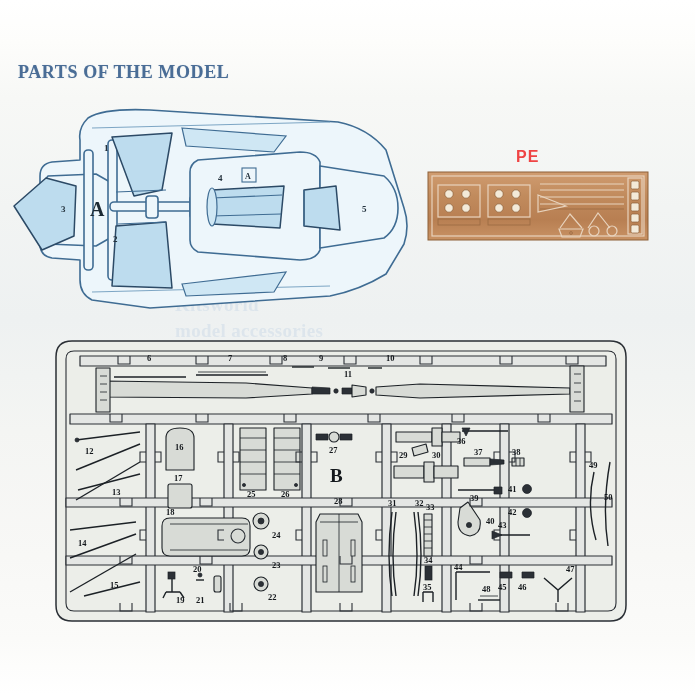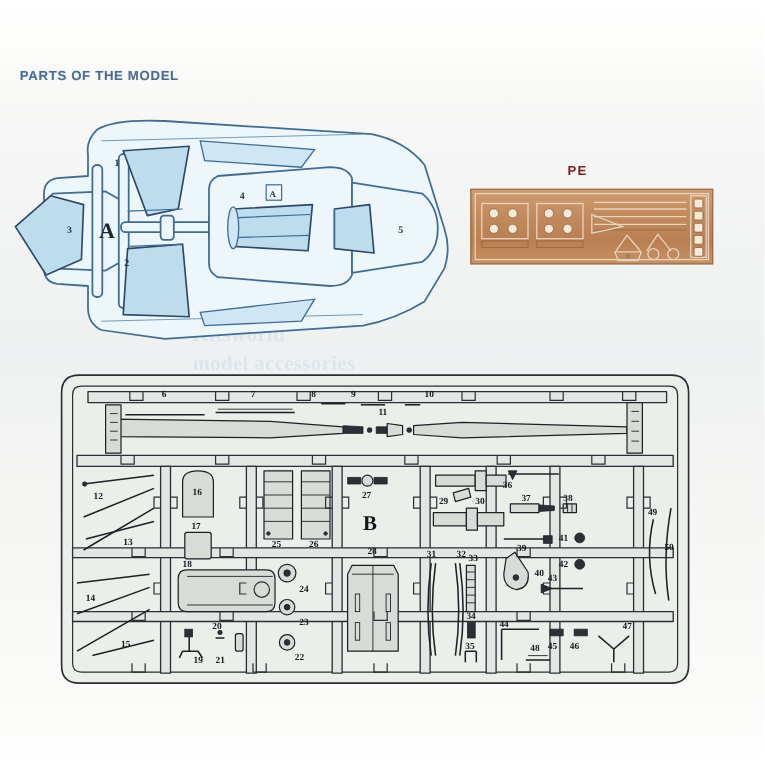--- a/index.html
+++ b/index.html
@@ -17,29 +17,29 @@
   }
   
   .scan-tint{
     position:absolute;left:0;top:0;width:695px;height:695px;
     background:
       linear-gradient(180deg,#ffffff 0%,#fdfdfb 6%,#f7f8f6 14%,#f2f4f3 30%,#eef1f1 46%,#f4f5f3 62%,#f8f8f6 80%,#fbfbf9 92%,#ffffff 100%);
     pointer-events:none;
   }
   .page-title{
     position:absolute;left:18px;top:62px;
-    font-size:12px;font-weight:bold;letter-spacing:0.6px;
+    font-size:18px;font-weight:bold;letter-spacing:0.6px;
     color:#4a6d96;
-    font-family:Liberation Sans, sans-serif;
+    font-family:Liberation Serif, serif;
     text-shadow:0 0 1px rgba(120,150,180,.45);
   }
   .pe-title{
     position:absolute;left:516px;top:148px;
-    font-size:12px;font-weight:bold;letter-spacing:1px;
-    color:#7f1d1d;
+    font-size:16px;font-weight:bold;letter-spacing:1px;
+    color:#ef4444;
   }
   .watermark{
     position:absolute;left:175px;top:292px;width:350px;height:58px;
     color:#cfdce8;font-size:19px;font-weight:bold;line-height:26px;
     opacity:.55;letter-spacing:.3px;
     font-family:"Liberation Serif", serif;
     pointer-events:none;white-space:pre-line;
   }
   svg{display:block;}
   .svg-layer{position:absolute;left:0;top:0;}

